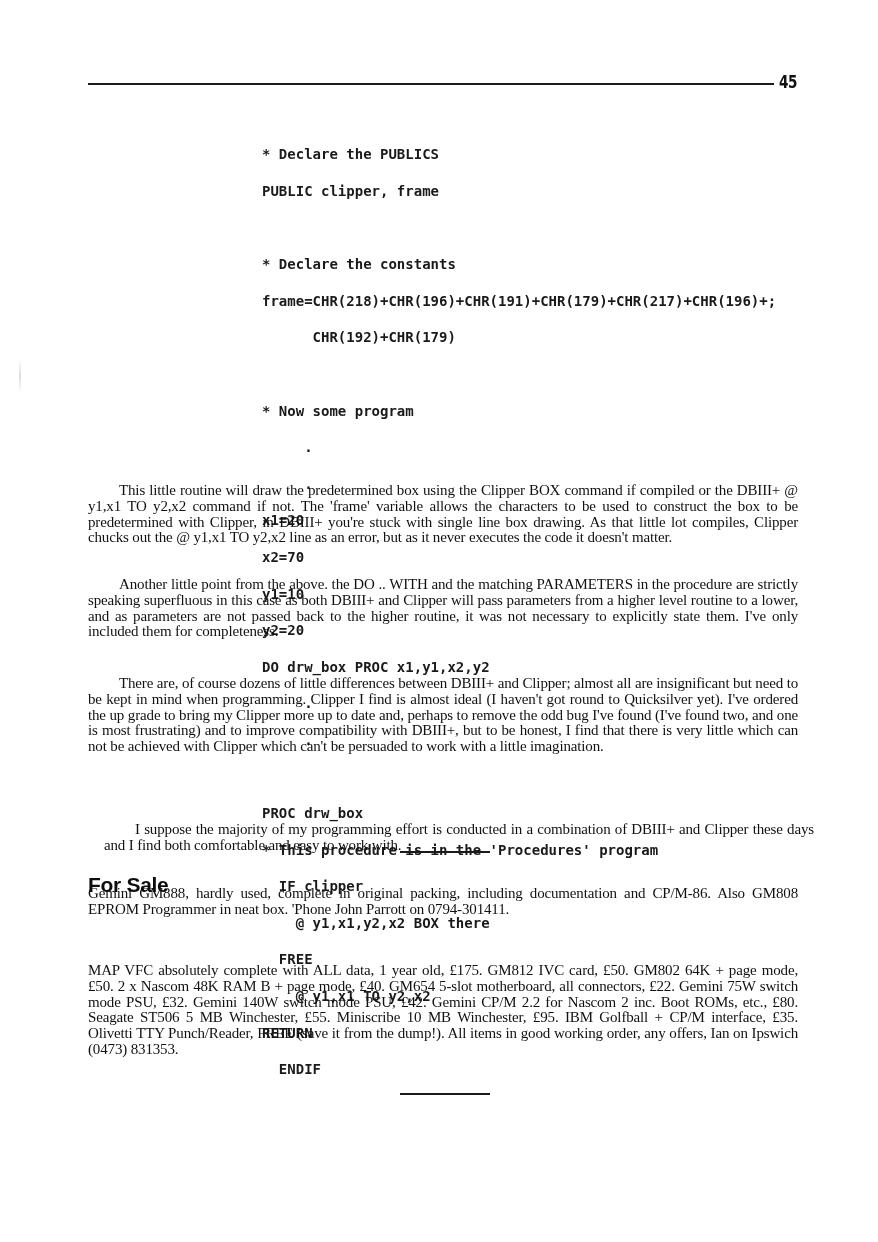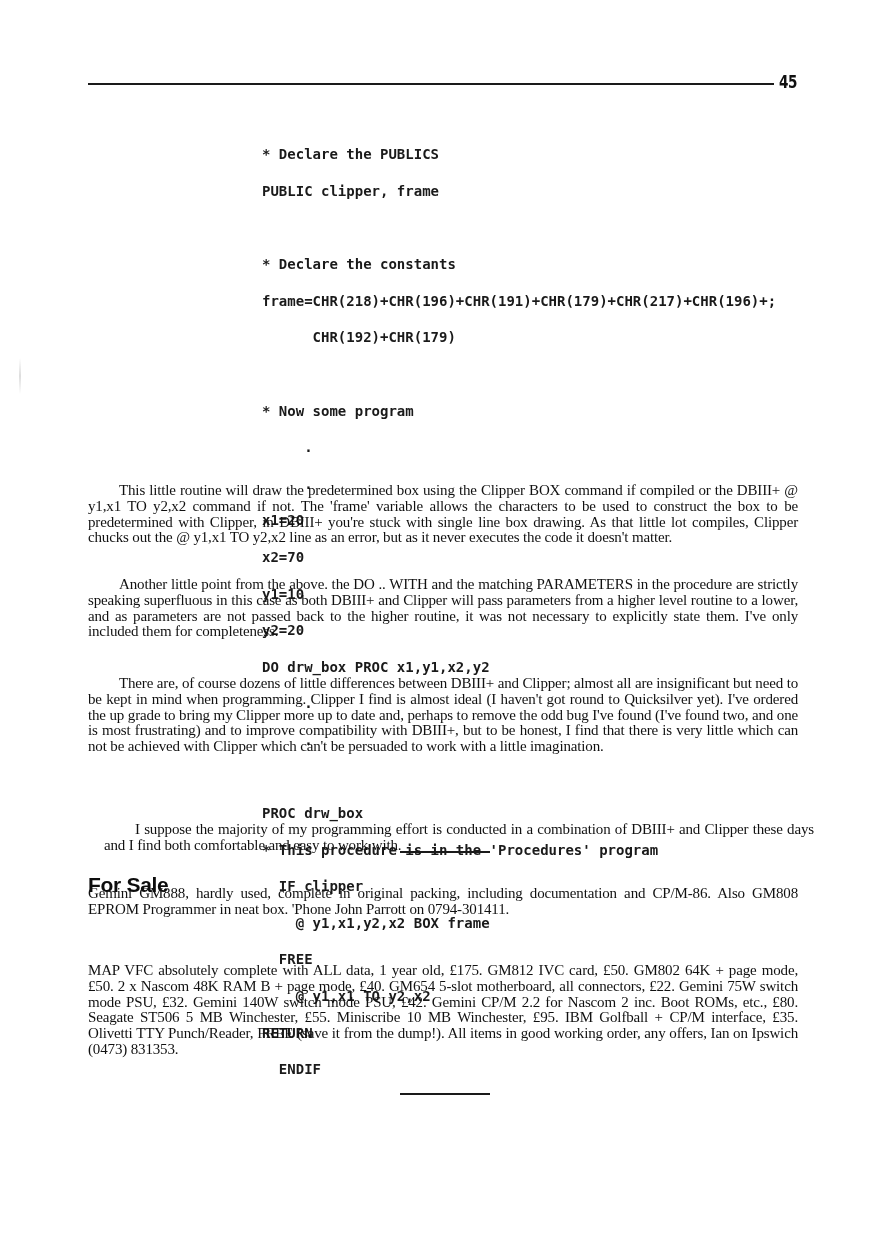--- a/index.html
+++ b/index.html
@@ -113,21 +113,21 @@
   <span class="code-line">x2=70</span>
   <span class="code-line">y1=10</span>
   <span class="code-line">y2=20</span>
   <span class="code-line">DO drw_box PROC x1,y1,x2,y2</span>
   <span class="code-line">     .</span>
   <span class="code-line">     .</span>
   <span class="code-line"></span>
   <span class="code-line">PROC drw_box</span>
   <span class="code-line">* This procedure is in the 'Procedures' program</span>
   <span class="code-line">  IF clipper</span>
-  <span class="code-line">    @ y1,x1,y2,x2 BOX frame</span>
+  <span class="code-line">    @ y1,x1,y2,x2 BOX there</span>
   <span class="code-line">  FREE</span>
   <span class="code-line">    @ y1,x1 TO y2,x2</span>
   <span class="code-line">RETURN</span>
   <span class="code-line">  ENDIF</span>
 </div>
 
 <p class="prose indent" style="top:483px; margin:0;">This little routine will draw the predetermined box using the Clipper BOX command if compiled or the DBIII+ @ y1,x1 TO y2,x2 command if not.  The 'frame' variable allows the characters to be used to construct the box to be predetermined with Clipper, in DBIII+ you're stuck with single line box drawing.  As that little lot compiles, Clipper chucks out the @ y1,x1 TO y2,x2 line as an error, but as it never executes the code it doesn't matter.</p>
 <p class="prose indent" style="top:577px; margin:0;">Another little point from the above.  the DO .. WITH and the matching PARAMETERS in the procedure are strictly speaking superfluous in this case as both DBIII+ and Clipper will pass parameters from a higher level routine to a lower, and as parameters are not passed back to the higher routine, it was not necessary to explicitly state them.  I've only included them for completeness.</p>
 <p class="prose indent" style="top:676px; margin:0;">There are, of course dozens of little differences between DBIII+ and Clipper; almost all are insignificant but need to be kept in mind when programming.  Clipper I find is almost ideal (I haven't got round to Quicksilver yet).  I've ordered the up grade to bring my Clipper more up to date and, perhaps to remove the odd bug I've found (I've found two, and one is most frustrating) and to improve compatibility with DBIII+, but to be honest, I find that there is very little which can not be achieved with Clipper which can't be persuaded to work with a little imagination.</p>
 <p class="prose indent" style="top:806px; margin:16px;">I suppose the majority of my programming effort is conducted in a combination of DBIII+ and Clipper these days and I find both comfortable and easy to work with.</p>

